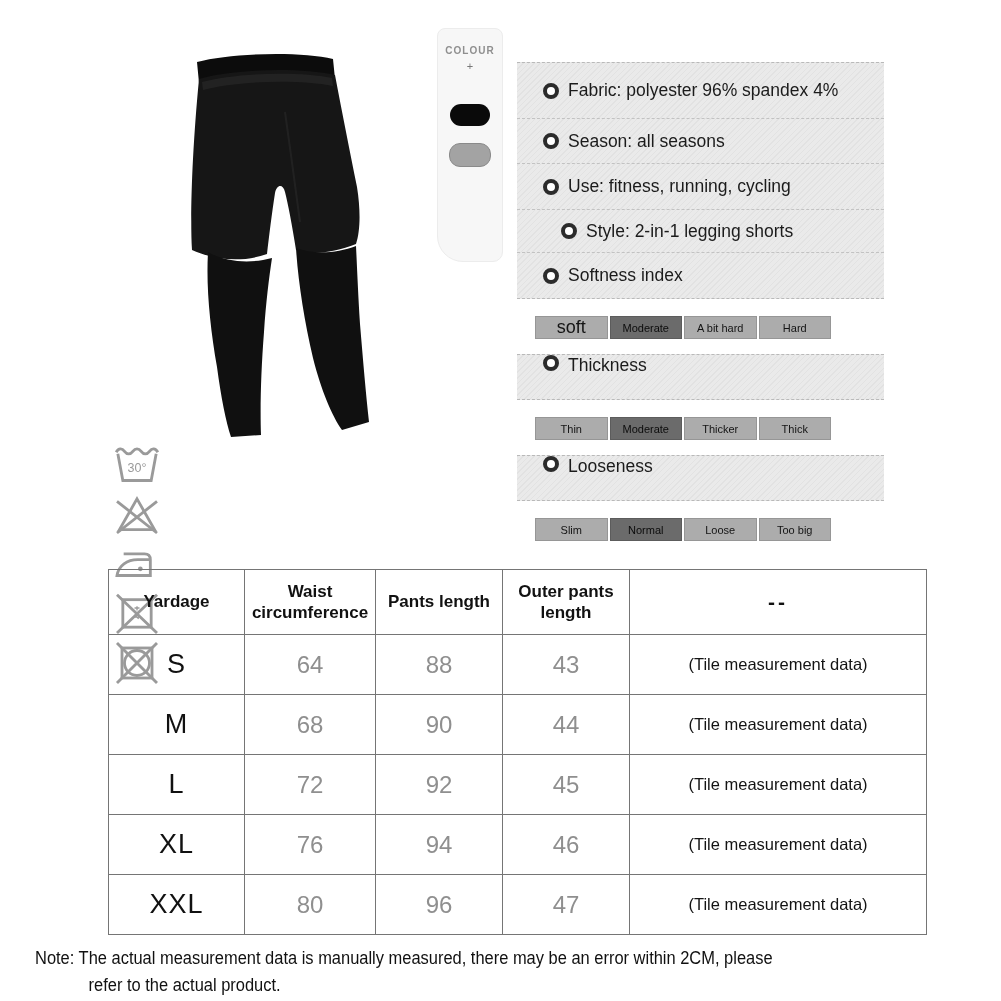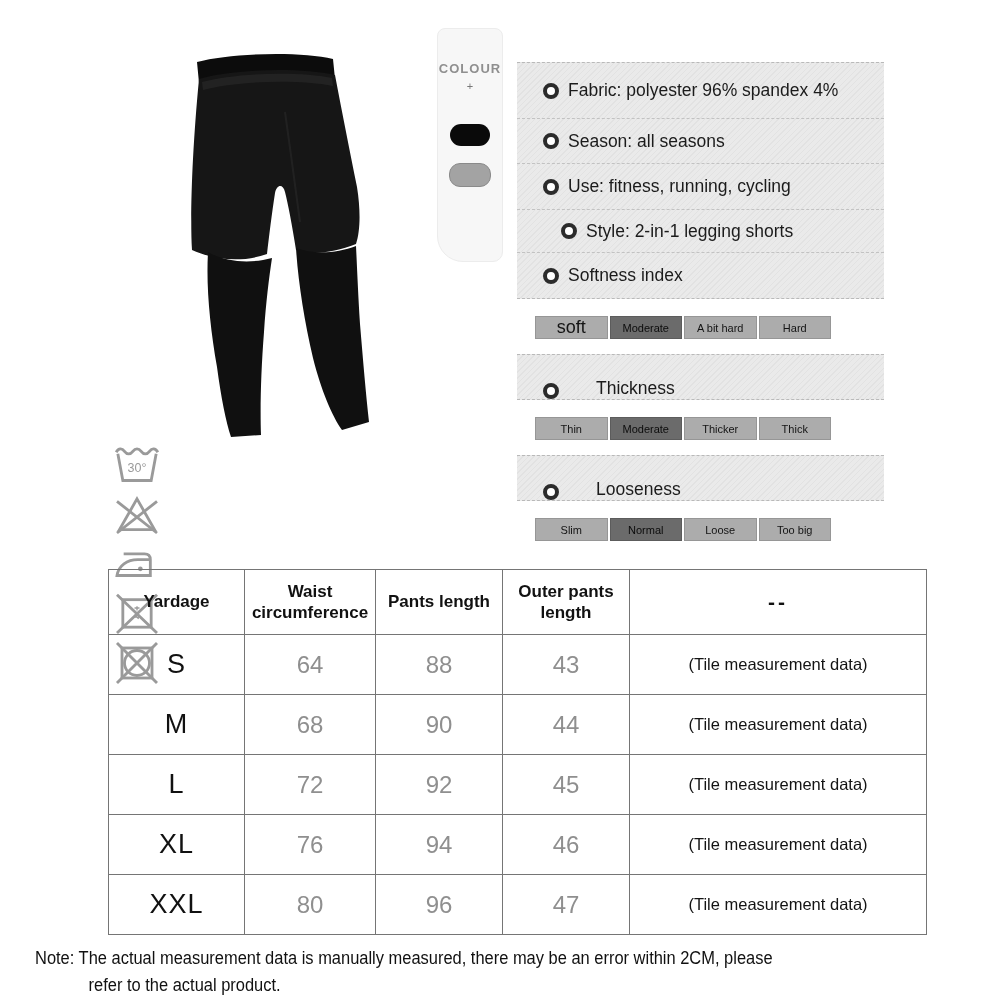--- a/index.html
+++ b/index.html
@@ -6,39 +6,39 @@
   body{font-family:"Liberation Sans", sans-serif; color:#1b1b1b;}
   .stage{position:relative;width:1001px;height:1001px;background:#fff;overflow:hidden;}
 
   
   .product{position:absolute;left:150px;top:52px;width:230px;height:415px;}
 
   
   .colour-card{position:absolute;left:437px;top:28px;width:64px;height:232px;
     background:#f7f7f7;border:1px solid #ececec;
     border-radius:8px 8px 10px 26px; text-align:center;}
-  .colour-title{margin-top:32px;font-size:13px;font-weight:bold;letter-spacing:1px;color:#8f8f8f;}
+  .colour-title{margin-top:16px;font-size:10px;font-weight:bold;letter-spacing:1px;color:#8f8f8f;}
   .colour-plus{margin-top:4px;font-size:11px;color:#777;}
   .swatch{width:40px;height:22px;border-radius:11px;margin:0 auto;}
   .swatch.black{margin-top:32px;background:#0a0a0a;}
   .swatch.grey{margin-top:17px;background:#a3a3a3;border:1px solid #8a8a8a;}
 
   
   .attr-panel{position:absolute;left:517px;width:367px;
     background:#eaeaea;
     background-image:repeating-linear-gradient(135deg, rgba(0,0,0,0.035) 0 1px, rgba(255,255,255,0) 1px 4px);
     border-top:1px dashed #b9b9b9;border-bottom:1px dashed #b9b9b9;}
   .attr-panel.main{top:62px;}
   .attr-row{display:flex;align-items:center;padding-left:26px;box-sizing:border-box;}
   .attr-row + .attr-row{border-top:1px dashed #c2c2c2;}
   .r1{height:55px;} .r2{height:45px;} .r3{height:46px;} .r4{height:43px;padding-left:44px;} .r5{height:46px;}
   .bullet{display:inline-block;width:8px;height:8px;border:4px solid #2b2b2b;border-radius:50%;
     background:#fff;margin-right:9px;flex:0 0 auto;}
   .attr-text{font-size:17.5px;color:#1b1b1b;}
-  .single-panel{height:46px;display:flex;align-items:flex-end;padding-left:26px;box-sizing:border-box;gap:28px;}
+  .single-panel{height:46px;display:flex;align-items:flex-start;padding-left:26px;box-sizing:border-box;}
   .panel-thickness{top:354px;}
   .panel-looseness{top:455px;}
 
   
   .scale{position:absolute;left:535px;width:296px;height:23px;display:flex;gap:2px;}
   .scale-softness{top:316px;}
   .scale-thickness{top:417px;}
   .scale-looseness{top:518px;}
   .chip{flex:1 1 0;background:#acacac;border:1px solid #969696;
     display:flex;align-items:center;justify-content:center;

